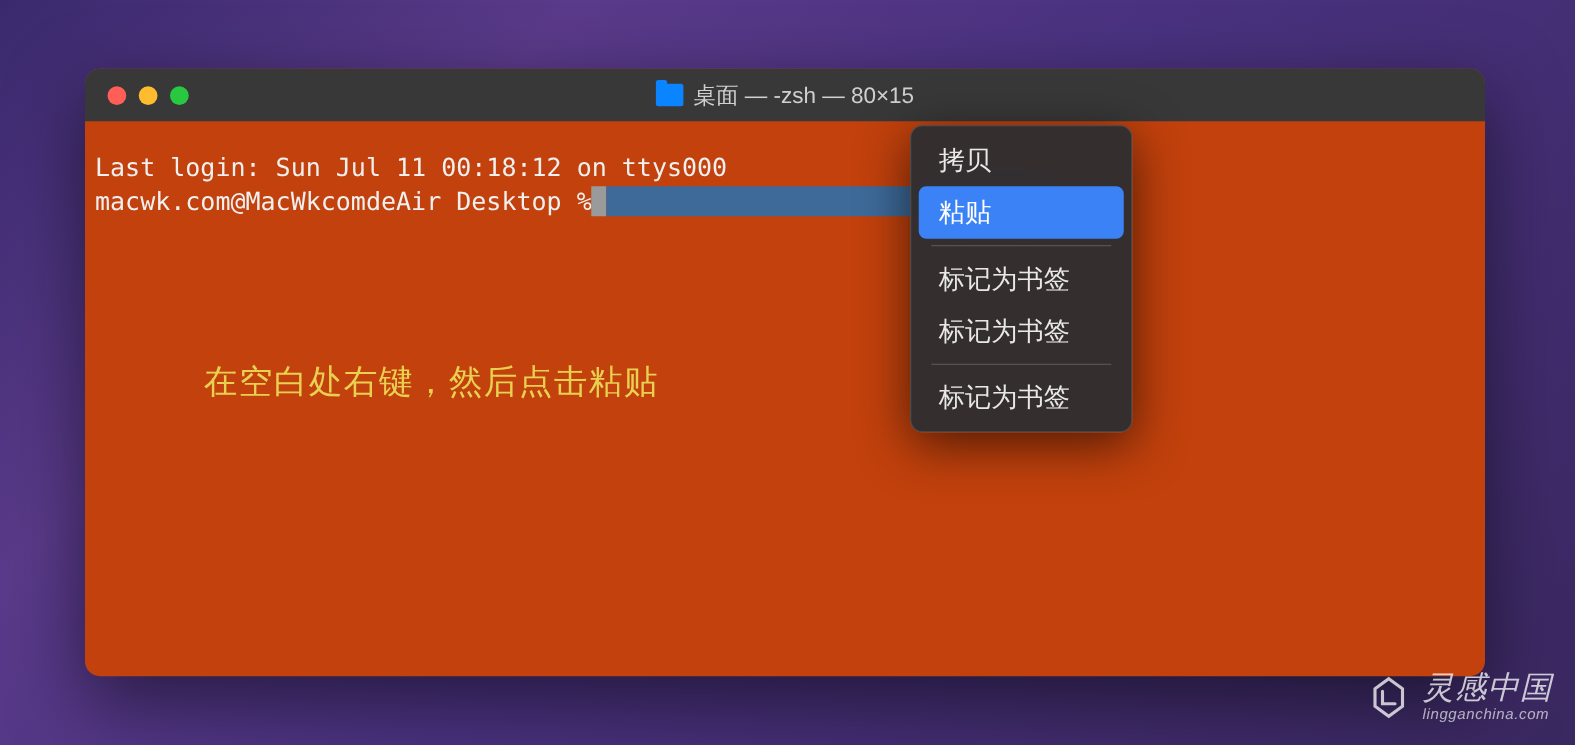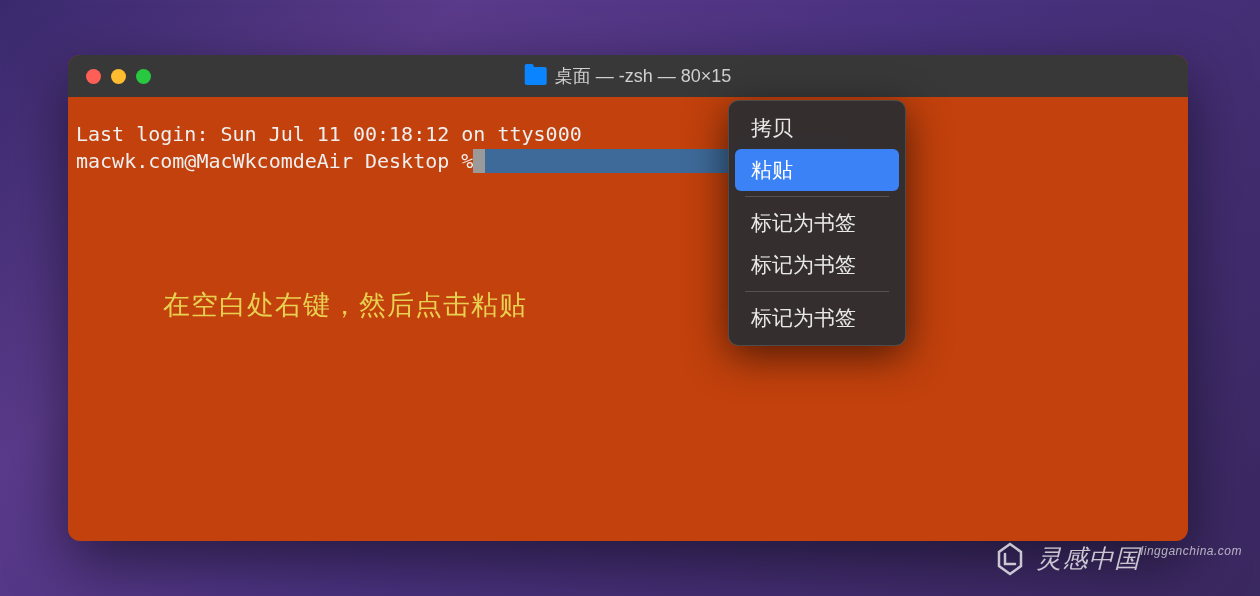--- a/index.html
+++ b/index.html
@@ -179,20 +179,21 @@
     .watermark-logo {
       width: 38px;
       height: 38px;
       display: flex;
       align-items: center;
       justify-content: center;
     }
     
     .watermark-text {
       display: flex;
+      flex-direction: column;
       line-height: 1.1;
     }
     
     .watermark-main {
       font-size: 25px;
       font-weight: 500;
       font-style: italic;
       letter-spacing: 1px;
     }
     

